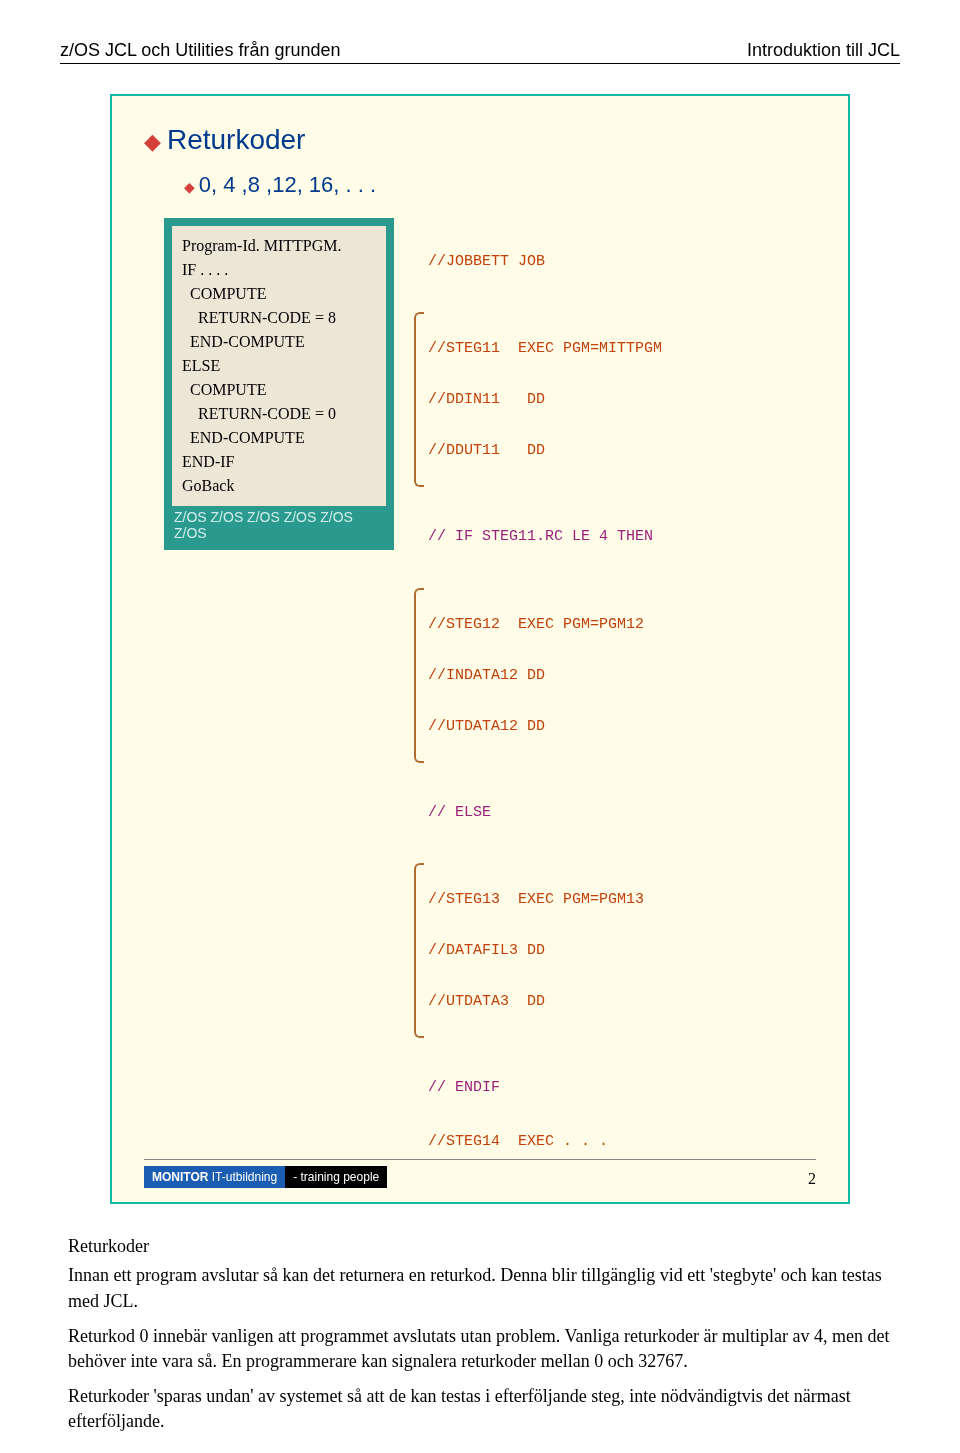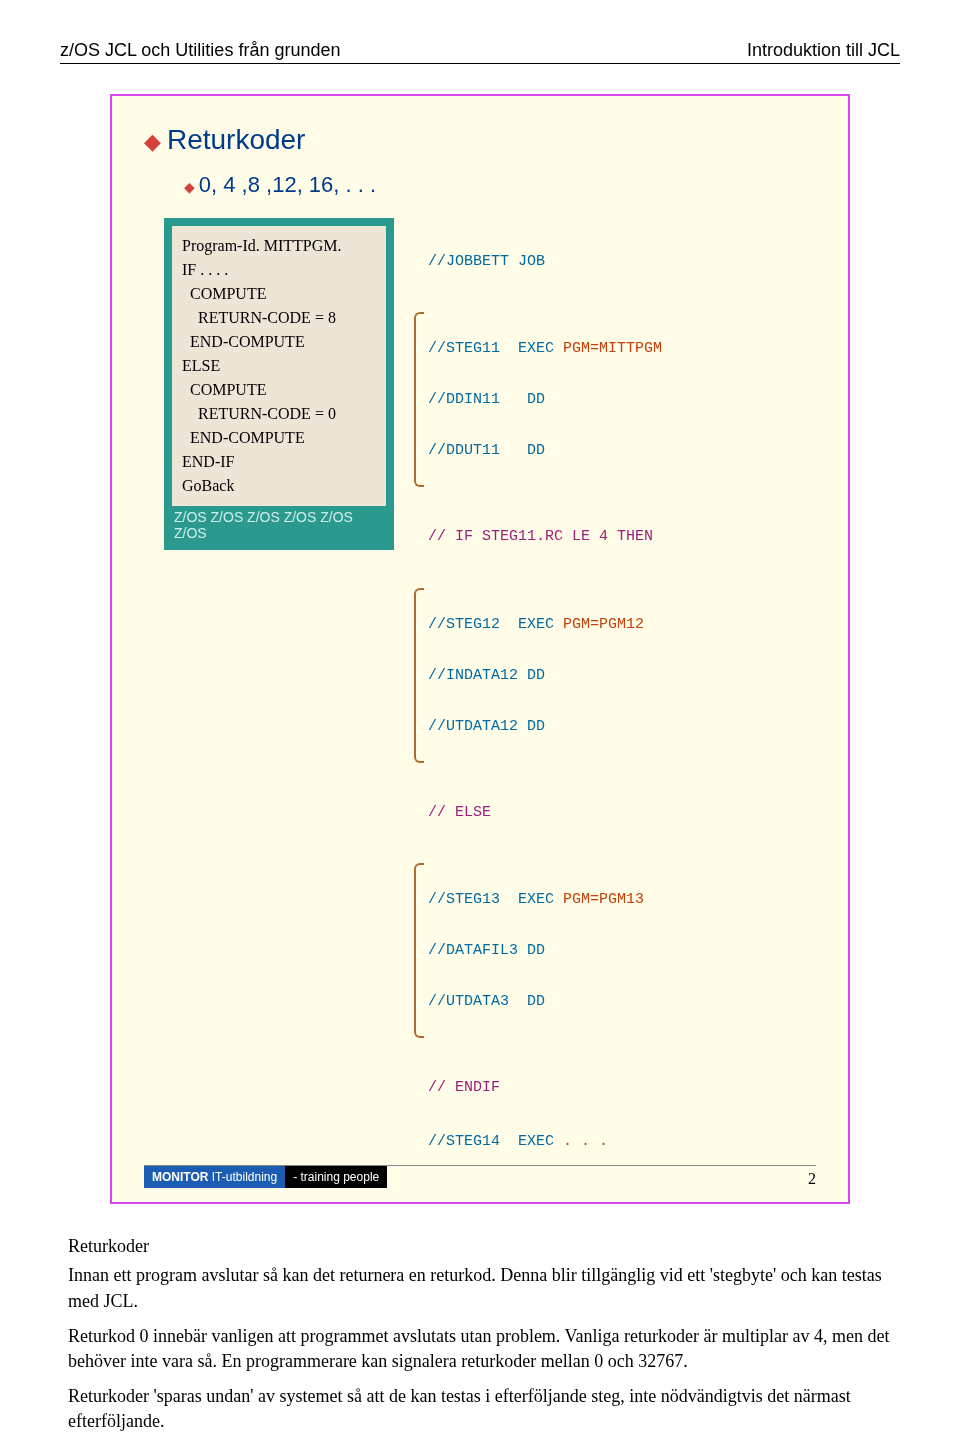--- a/index.html
+++ b/index.html
@@ -18,21 +18,21 @@
   .header {
     display: flex;
     justify-content: space-between;
     font-family: Arial, sans-serif;
     font-size: 18px;
     border-bottom: 1px solid #000;
     padding-bottom: 2px;
     margin-bottom: 30px;
   }
   .slide-frame {
-    border: 2px solid #d946ef;
+    border: 2px solid #14b8a6;
     margin: 8px 50px 30px 50px;
     padding: 28px 32px 16px 32px;
     background: #fffde8;
     position: relative;
     min-height: 460px;
     box-sizing: border-box;
   }
   .slide-title {
     font-size: 28px;
     color: #003a8c;
@@ -103,32 +103,33 @@
     width: 8px;
     border-left: 2px solid #b06c30;
     border-top: 2px solid #b06c30;
     border-bottom: 2px solid #b06c30;
     border-radius: 6px 0 0 6px;
   }
   .jcl-line {
     padding-left: 14px;
     line-height: 1.35;
   }
-  .green { color: #0369a1; }
+  .green { color: #c2410c; }
   .red { color: #c2410c; }
   .purple { color: #9a1f7a; }
   .slide-footer {
     position: absolute;
     bottom: 14px;
     left: 32px;
     right: 32px;
     display: flex;
     justify-content: space-between;
     align-items: flex-end;
     border-top: 1px solid #888;
+    padding-top: 6px;
   }
   .monitor-badge {
     display: inline-flex;
     align-items: center;
     font-family: Arial, sans-serif;
     font-size: 12px;
   }
   .monitor-badge .blue {
     background: #1b5db3;
     color: #fff;

